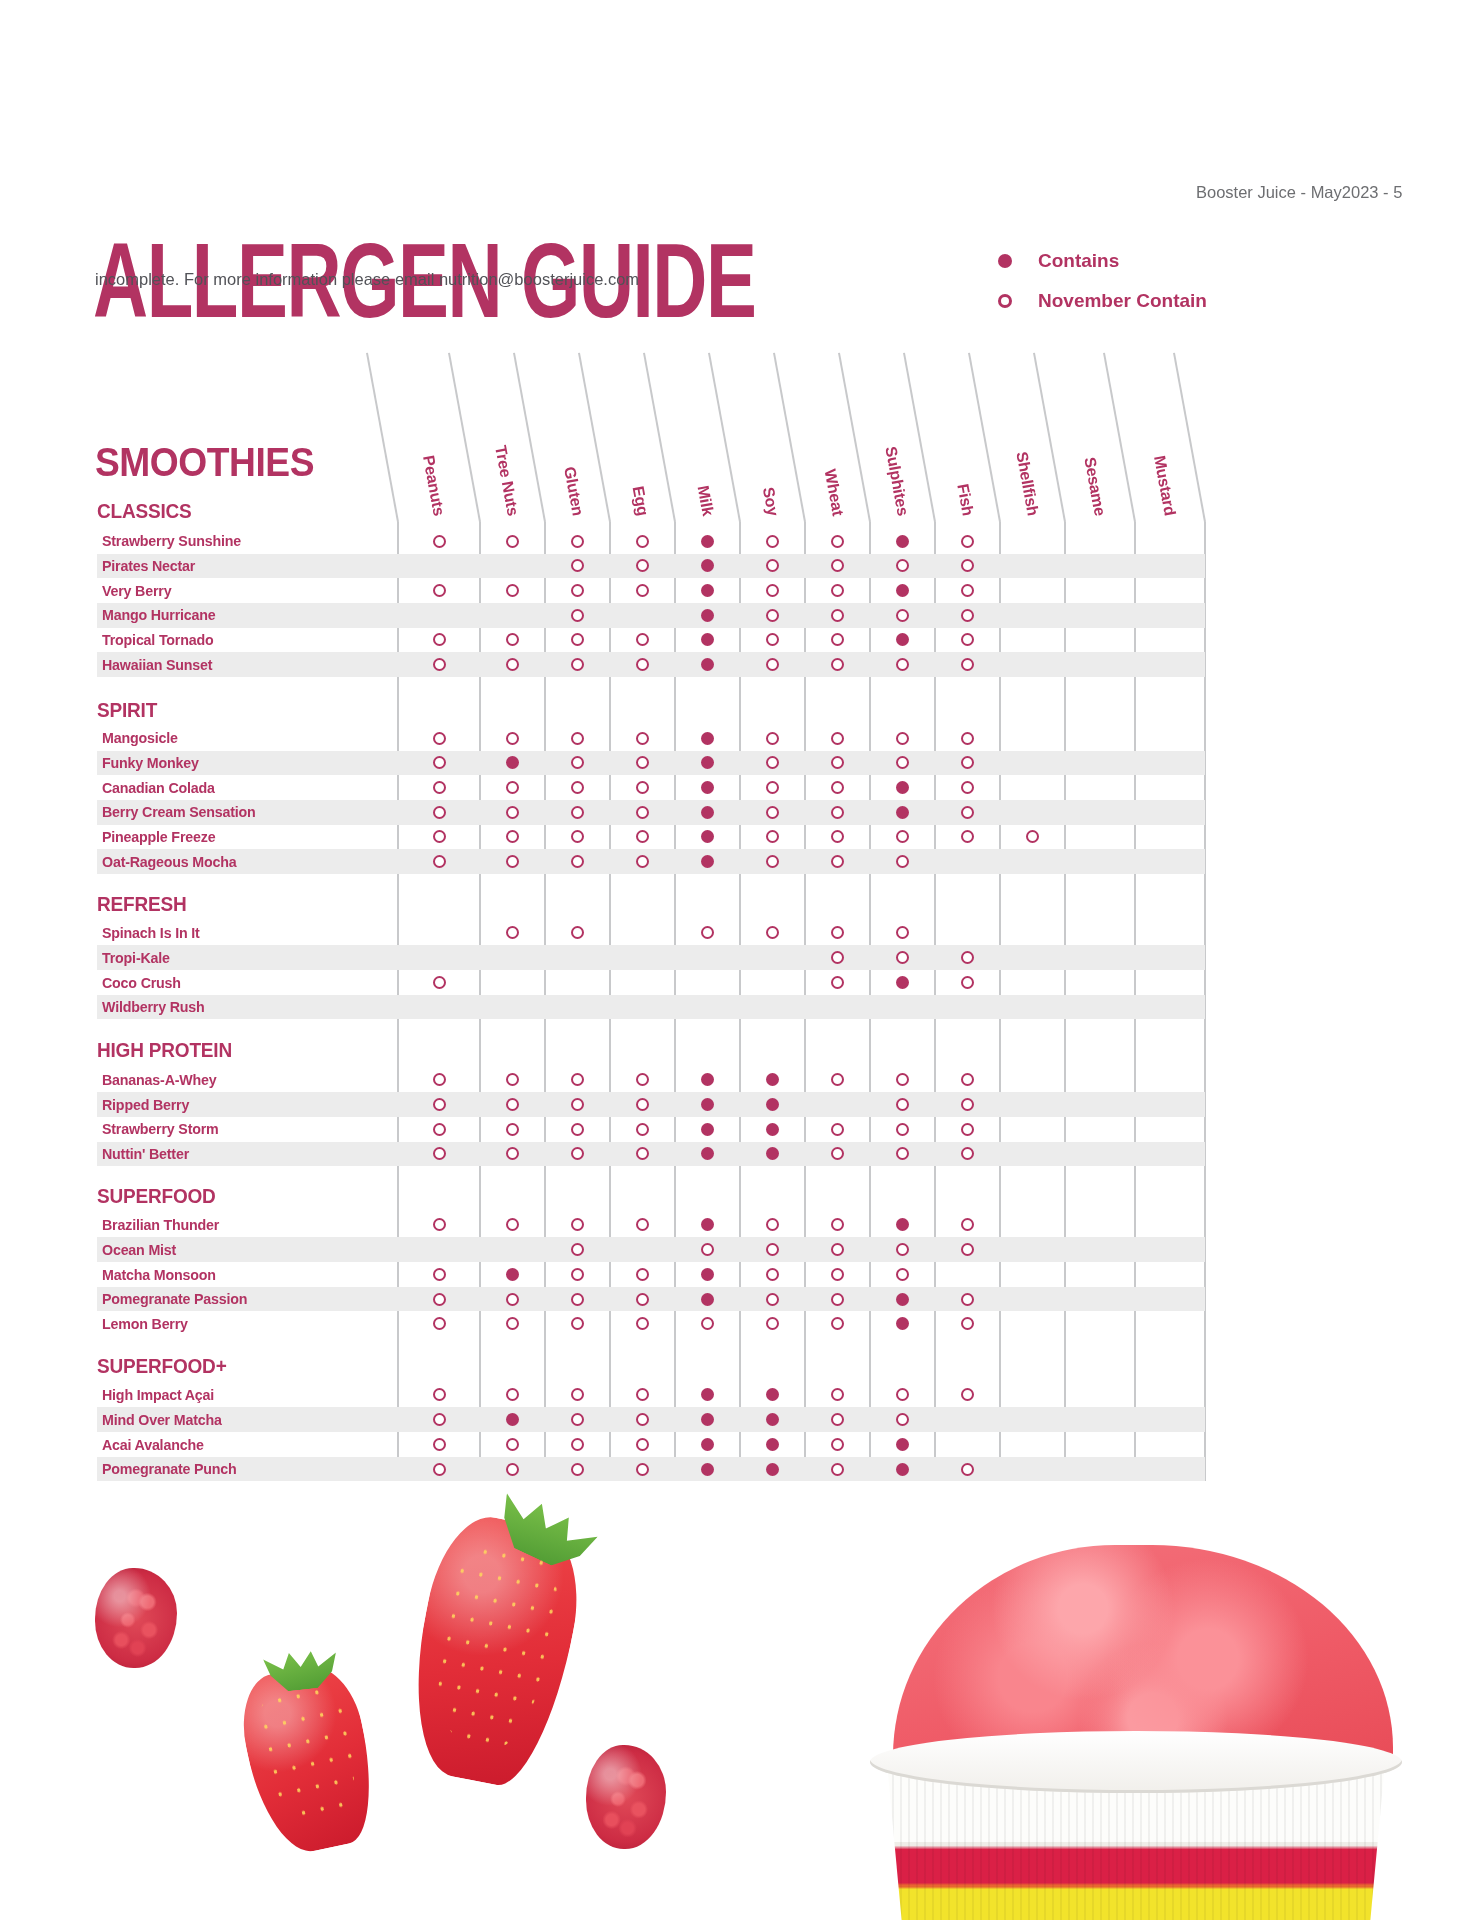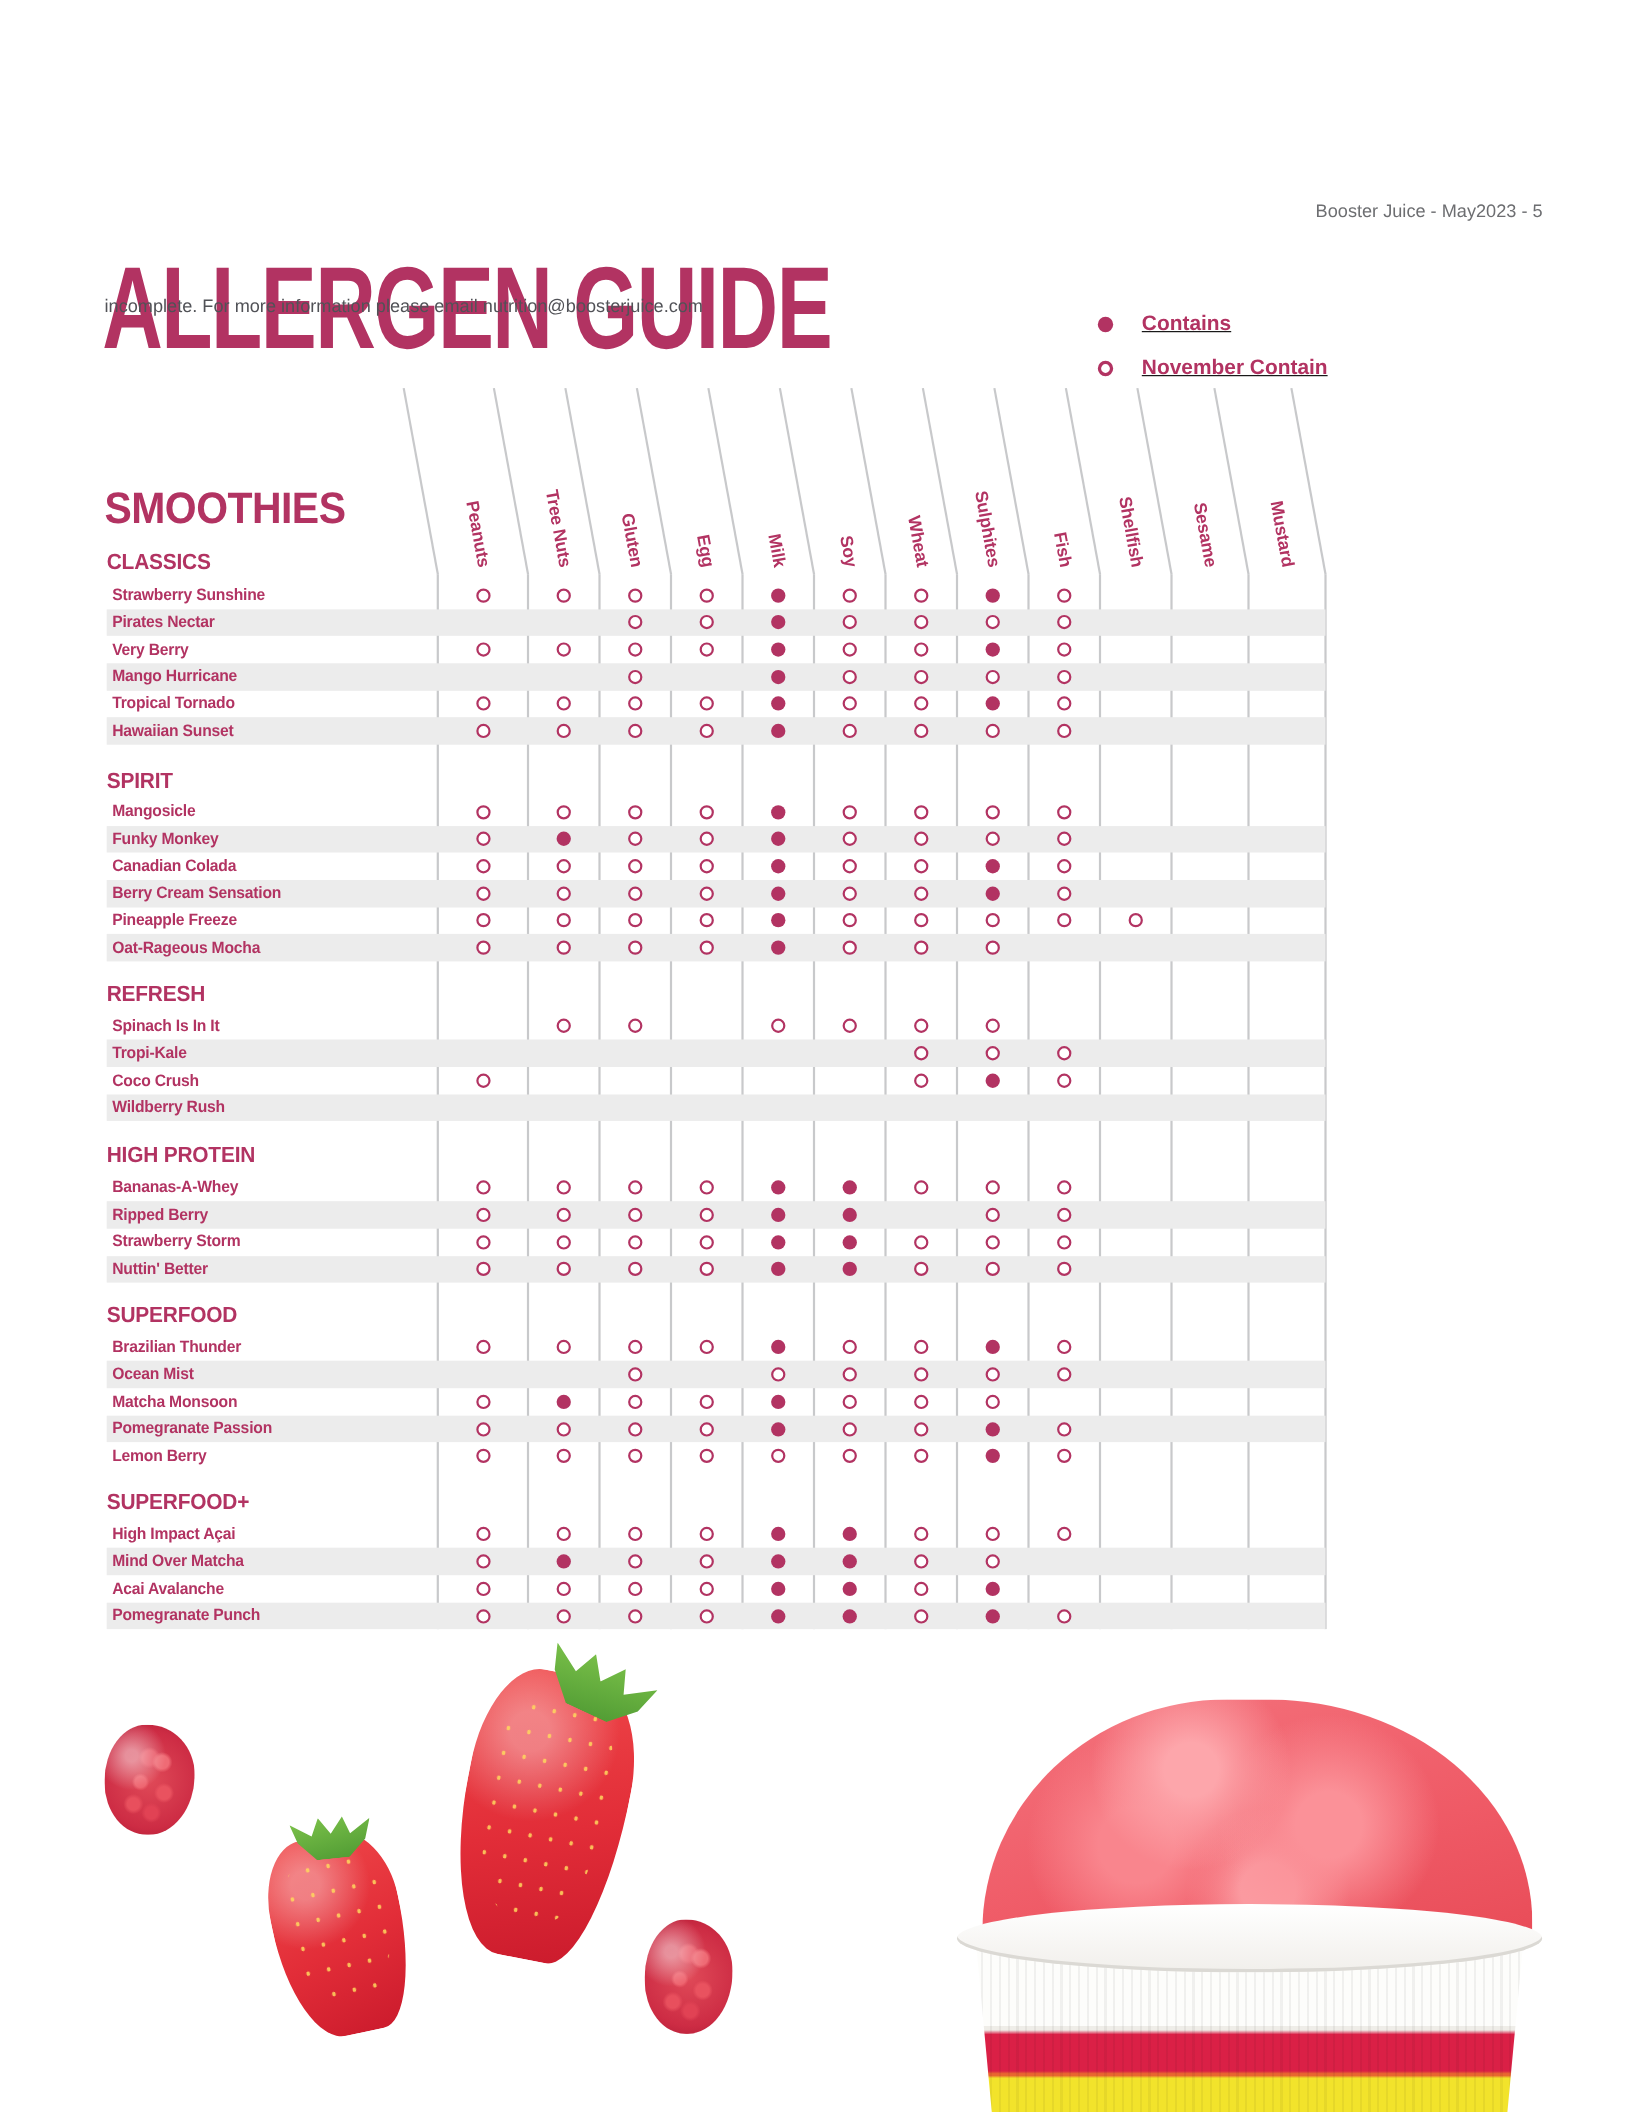--- a/index.html
+++ b/index.html
@@ -18,21 +18,21 @@
     position:absolute;left:1196px;top:183px;font-size:16.5px;color:var(--notegray);
     white-space:nowrap;
   }
   .title{
     position:absolute;left:93px;top:156px;font-size:106px;font-weight:bold;
     color:var(--brand);line-height:1.0;letter-spacing:-2px;white-space:nowrap;
     transform:scaleX(0.72);transform-origin:0 0;
   }
   .intro{position:absolute;left:95px;top:268px;width:720px;color:var(--textgray);
     font-size:16.5px;line-height:23px;}
-  .legend{position:absolute;left:998px;top:282px;width:260px;text-decoration:underline;}
+  .legend{position:absolute;left:998px;top:248px;width:260px;}
   .legend-row{display:flex;align-items:center;height:26px;margin-bottom:14px;}
   .legend-dot{width:14px;height:14px;border-radius:50%;background:var(--brand);margin-right:26px;flex:0 0 auto;}
   .legend-ring{width:14px;height:14px;border-radius:50%;border:3px solid var(--brand);
     background:#fff;margin-right:26px;box-sizing:border-box;flex:0 0 auto;}
   .legend-label{font-size:19px;font-weight:bold;color:var(--brand);white-space:nowrap;}
   .smoothies-title{
     position:absolute;left:95px;top:440px;font-size:40px;font-weight:bold;color:var(--brand);
     letter-spacing:-0.5px;transform:scaleX(0.93);transform-origin:0 0;white-space:nowrap;
   }
   

